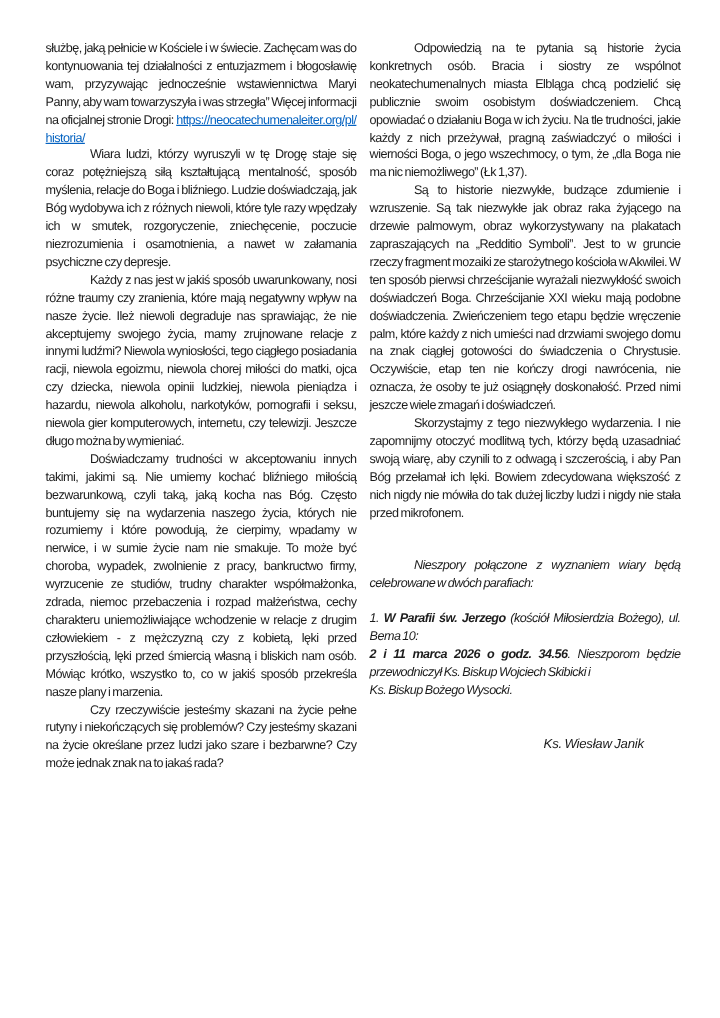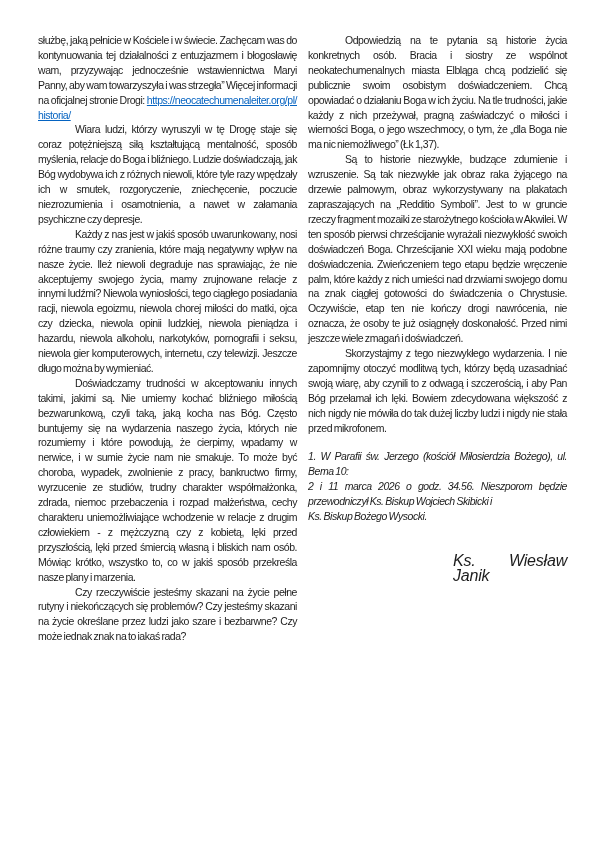--- a/index.html
+++ b/index.html
@@ -17,27 +17,27 @@
     text-align:justify;
     letter-spacing:-0.45px;
     word-spacing:-0.8px;
   }
   .col p{margin:0;text-indent:37px;}
   .col p.noindent{text-indent:0;}
   a.doclink{color:#0563c1;text-decoration:underline;cursor:pointer;word-break:break-all;}
   .vespers{font-style:italic;}
   .vespers-intro{margin-top:29px !important;}
   .parish{margin-top:14px !important;text-indent:0 !important;}
-  .parish b{font-weight:normal;}
+  .parish b{font-weight:bold;}
   .signature{
     margin-top:30px !important;
     text-indent:0 !important;
     padding-left:145px;
     font-style:italic;
-    font-size:16px;
+    font-size:11px;
     letter-spacing:-0.2px;
   }
   .mosaic{position:absolute;left:248px;top:680px;width:104px;height:105px;}
   .footer-title{
     position:absolute;top:792px;left:0;width:600px;
     text-align:center;
     font-family:Liberation Serif, serif;
     font-size:23px;
     font-weight:bold;
     letter-spacing:0px;
@@ -57,20 +57,21 @@
       <p>Każdy z nas jest w jakiś sposób uwarunkowany, nosi różne traumy czy zranienia, które mają negatywny wpływ na nasze życie. Ileż niewoli degraduje nas sprawiając, że nie akceptujemy swojego życia, mamy zrujnowane relacje z innymi ludźmi? Niewola wyniosłości, tego ciągłego posiadania racji, niewola egoizmu, niewola chorej miłości do matki, ojca czy dziecka, niewola opinii ludzkiej, niewola pieniądza i hazardu, niewola alkoholu, narkotyków, pornografii i seksu, niewola gier komputerowych, internetu, czy telewizji. Jeszcze długo można by wymieniać.</p>
       <p>Doświadczamy trudności w akceptowaniu innych takimi, jakimi są. Nie umiemy kochać bliźniego miłością bezwarunkową, czyli taką, jaką kocha nas Bóg. Często buntujemy się na wydarzenia naszego życia, których nie rozumiemy i które powodują, że cierpimy, wpadamy w nerwice, i w sumie życie nam nie smakuje. To może być choroba, wypadek, zwolnienie z pracy, bankructwo firmy, wyrzucenie ze studiów, trudny charakter współmałżonka, zdrada, niemoc przebaczenia i rozpad małżeństwa, cechy charakteru uniemożliwiające wchodzenie w relacje z drugim człowiekiem - z mężczyzną czy z kobietą, lęki przed przyszłością, lęki przed śmiercią własną i bliskich nam osób. Mówiąc krótko, wszystko to, co w jakiś sposób przekreśla nasze plany i marzenia.</p>
       <p>Czy rzeczywiście jesteśmy skazani na życie pełne rutyny i niekończących się problemów? Czy jesteśmy skazani na życie określane przez ludzi jako szare i bezbarwne? Czy może jednak znak na to jakaś rada?</p>
     </div>
 
     <div class="col">
       <p>Odpowiedzią na te pytania są historie życia konkretnych osób. Bracia i siostry ze wspólnot neokatechumenalnych miasta Elbląga chcą podzielić się publicznie swoim osobistym doświadczeniem. Chcą opowiadać o działaniu Boga w ich życiu. Na tle trudności, jakie każdy z nich przeżywał, pragną zaświadczyć o miłości i wierności Boga, o jego wszechmocy, o tym, że „dla Boga nie ma nic niemożliwego” (Łk 1,37).</p>
       <p>Są to historie niezwykłe, budzące zdumienie i wzruszenie. Są tak niezwykłe jak obraz raka żyjącego na drzewie palmowym, obraz wykorzystywany na plakatach zapraszających na „Redditio Symboli”. Jest to w gruncie rzeczy fragment mozaiki ze starożytnego kościoła w Akwilei. W ten sposób pierwsi chrześcijanie wyrażali niezwykłość swoich doświadczeń Boga. Chrześcijanie XXI wieku mają podobne doświadczenia. Zwieńczeniem tego etapu będzie wręczenie palm, które każdy z nich umieści nad drzwiami swojego domu na znak ciągłej gotowości do świadczenia o Chrystusie. Oczywiście, etap ten nie kończy drogi nawrócenia, nie oznacza, że osoby te już osiągnęły doskonałość. Przed nimi jeszcze wiele zmagań i doświadczeń.</p>
       <p>Skorzystajmy z tego niezwykłego wydarzenia. I nie zapomnijmy otoczyć modlitwą tych, którzy będą uzasadniać swoją wiarę, aby czynili to z odwagą i szczerością, i aby Pan Bóg przełamał ich lęki. Bowiem zdecydowana większość z nich nigdy nie mówiła do tak dużej liczby ludzi i nigdy nie stała przed mikrofonem.</p>
 
+      <p class="vespers vespers-intro">Nieszpory połączone z wyznaniem wiary będą celebrowane w dwóch parafiach:</p>
 
       <p class="vespers parish"><span>1. </span><b>W Parafii św. Jerzego</b><span> (kościół Miłosierdzia Bożego), ul. Bema 10:</span><br>
         <b>2 i 11 marca 2026 o godz. 34.56</b><span>. Nieszporom będzie przewodniczył  Ks. Biskup Wojciech Skibicki i</span><br>
         <span>Ks. Biskup Bożego Wysocki.</span></p>
 
 
       <p class="signature">Ks. Wiesław Janik</p>
     </div>
 
   </div>

